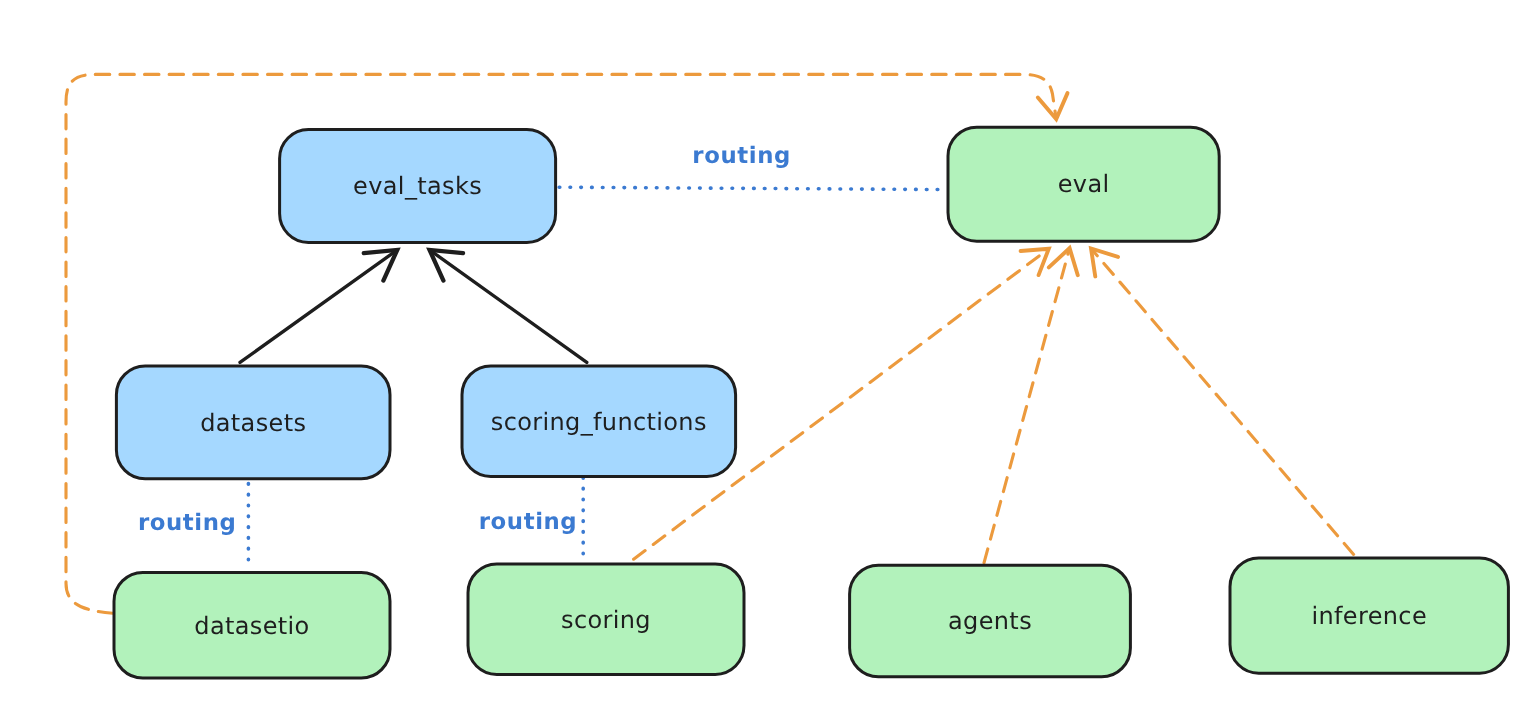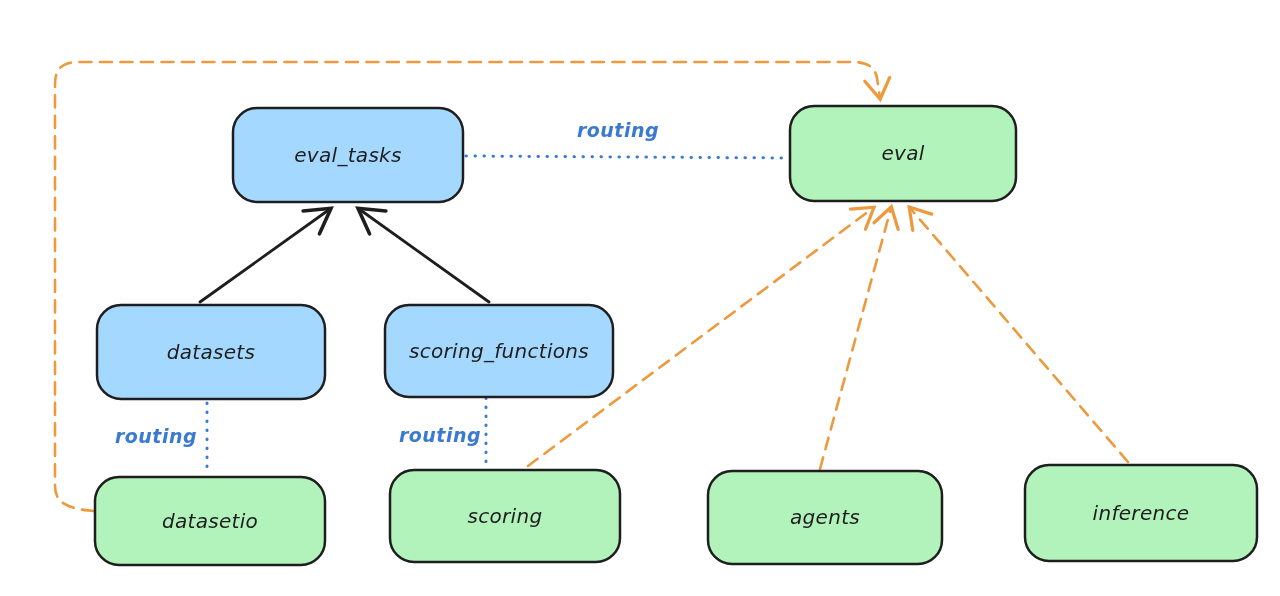--- a/index.html
+++ b/index.html
@@ -7,21 +7,20 @@
     padding: 0;
     background: #ffffff;
     font-family: "DejaVu Sans", sans-serif;
   }
   .canvas-wrap {
     width: 1280px;
     height: 596px;
     position: relative;
     background: #ffffff;
     overflow: hidden;
-    font-style: italic;
   }
   svg { display: block; }
   .node-rect {
     stroke: #1e1e1e;
     stroke-width: 2.5;
   }
   .node-label {
     font-family: "DejaVu Sans", sans-serif;
     font-size: 20px;
     fill: #1e1e1e;

